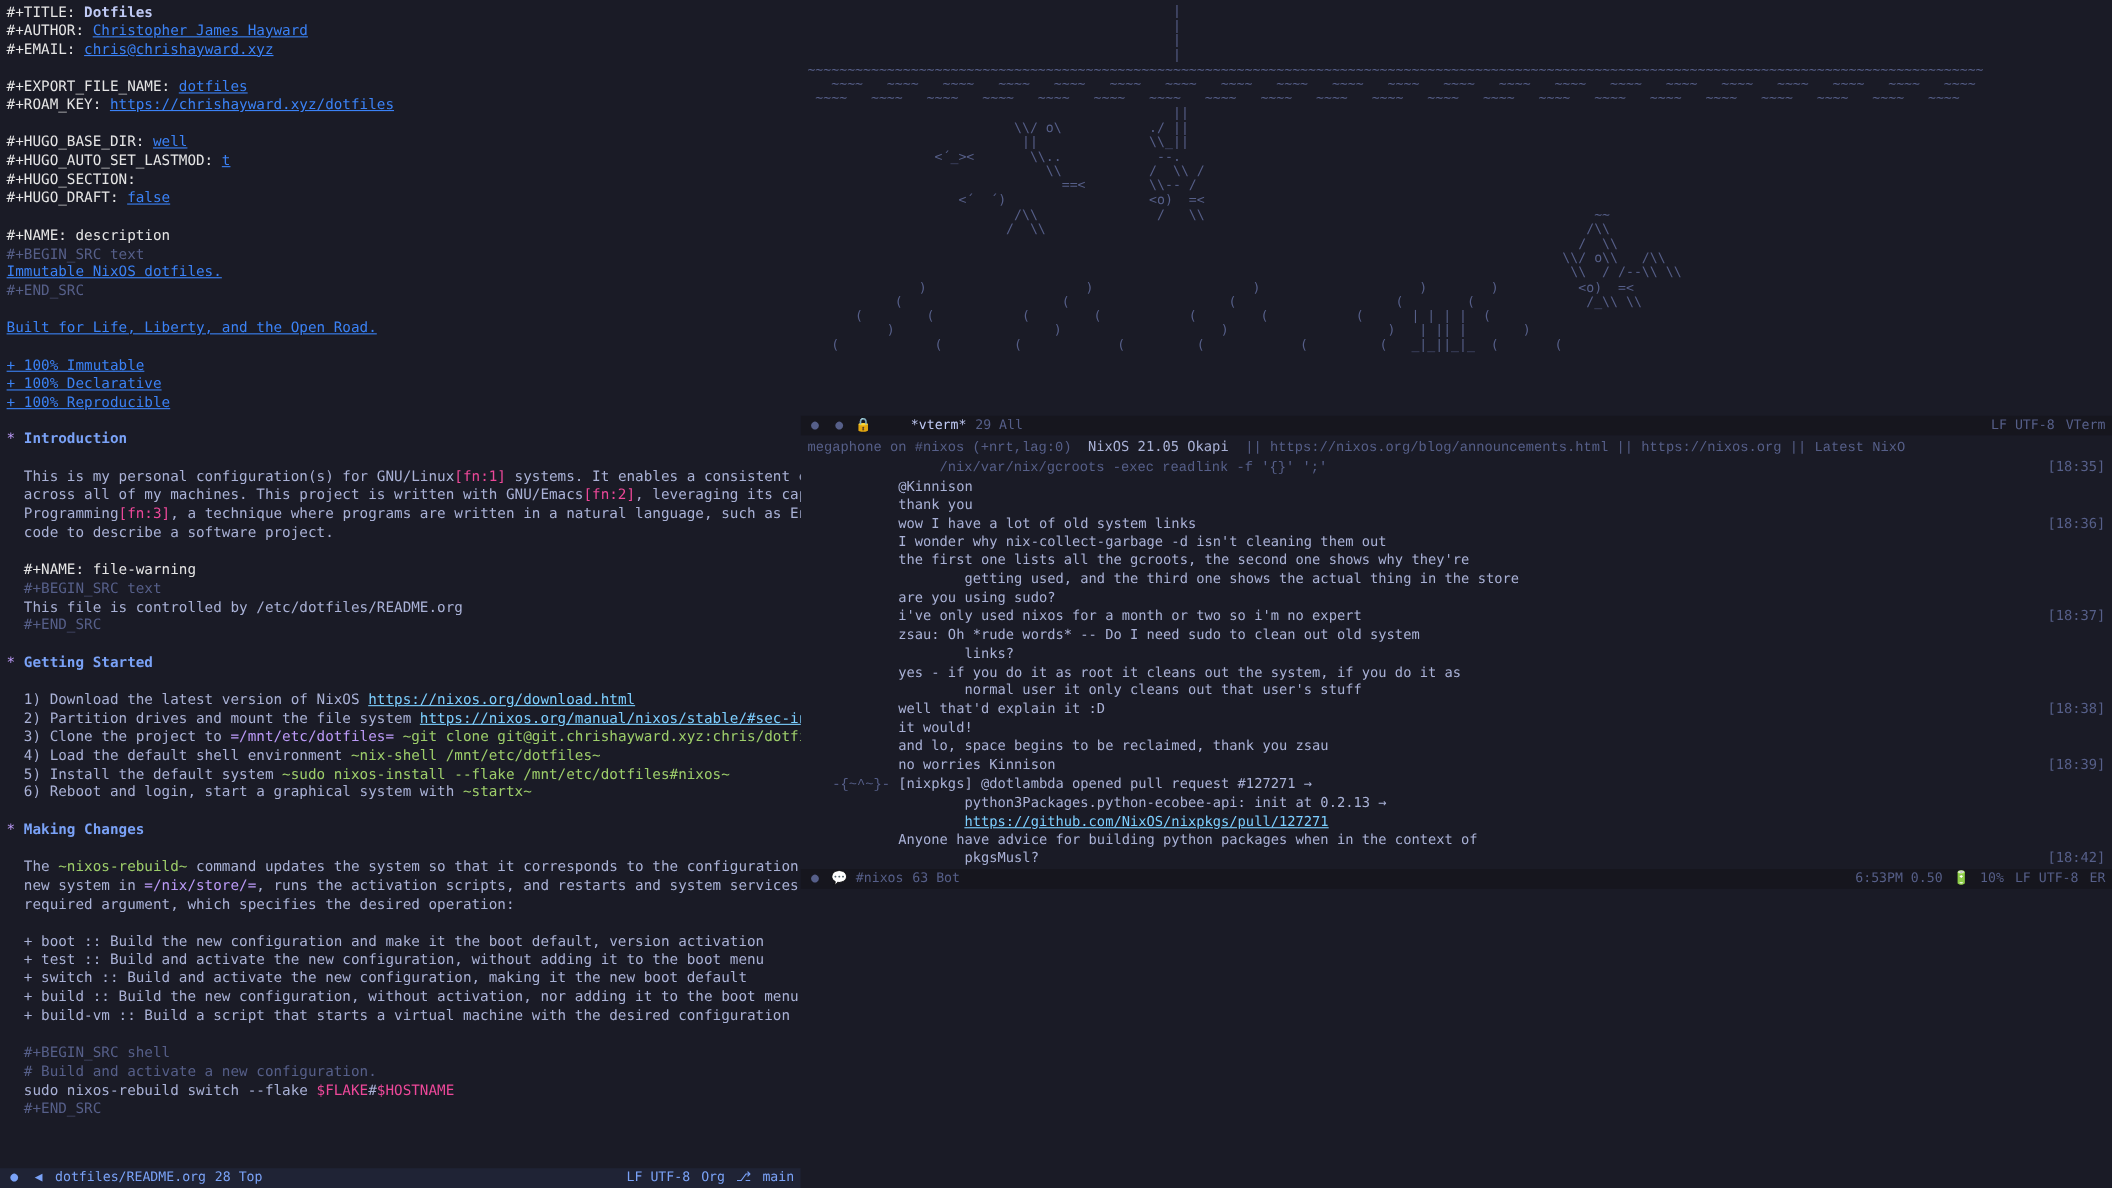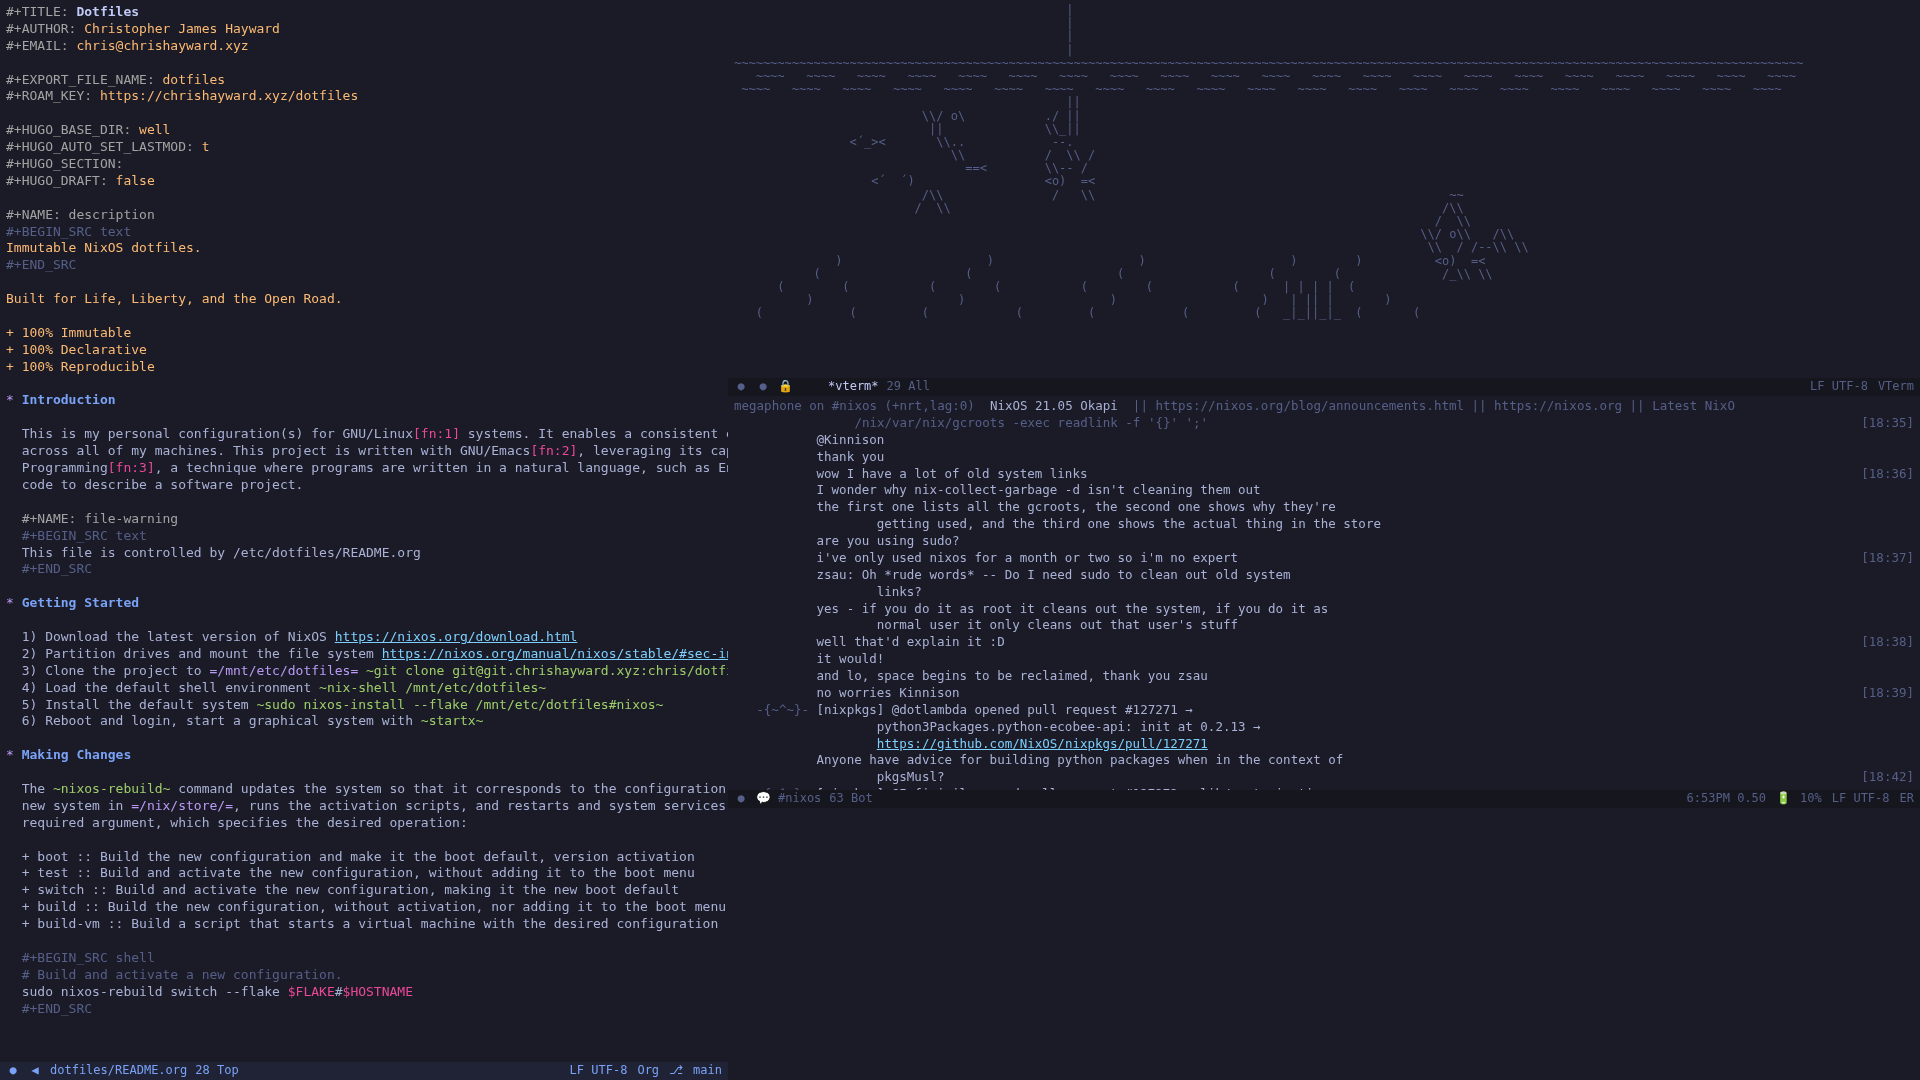--- a/index.html
+++ b/index.html
@@ -24,36 +24,36 @@
   color: #7aa2f7;
   height: 18px;
   display: flex;
   align-items: center;
   padding: 0 6px;
   font-size: 12px;
   gap: 8px;
 }
 .modeline .right { margin-left: auto; display: flex; gap: 10px; }
 .modeline-inactive { background: #16161e; color: #565f89; }
-.key { color: #a3a3a3; }
-.val { color: #fdba74; }
+.key { color: #e5e5e5; }
+.val { color: #3b82f6; text-decoration: underline; }
 .title-val { color: #c0caf5; font-weight: bold; }
 .heading { color: #7aa2f7; font-weight: bold; }
 .star { color: #bb9af7; }
 .link { color: #7dcfff; text-decoration: underline; }
 .fn { color: #ec4899; }
 .code { color: #9ece6a; }
 .path { color: #bb9af7; }
 .src-begin { color: #565f89; }
 .comment { color: #565f89; }
 .nick { color: #bb9af7; }
 .nick2 { color: #7aa2f7; }
 .nick3 { color: #9ece6a; }
 .ts { color: #565f89; float: right; }
-.bot { color: #565f89; }
+.bot { color: #565f89; font-family: Liberation Mono, monospace; }
 .ascii-art { color: #565f89; font-size: 12px; line-height: 1.1; }
 .vterm-title { color: #c0caf5; margin-left: 28px; }
 .icon { display: inline-block; width: 14px; text-align: center; }
 .chat-line { display: block; }
 .chat-nick { display: inline-block; min-width: 75px; text-align: right; }
 .chat-msg { display: inline; }
 .irc-content { font-size: 12.5px; line-height: 1.35; padding: 2px 6px; }
 </style>
 </head>
 <body>

